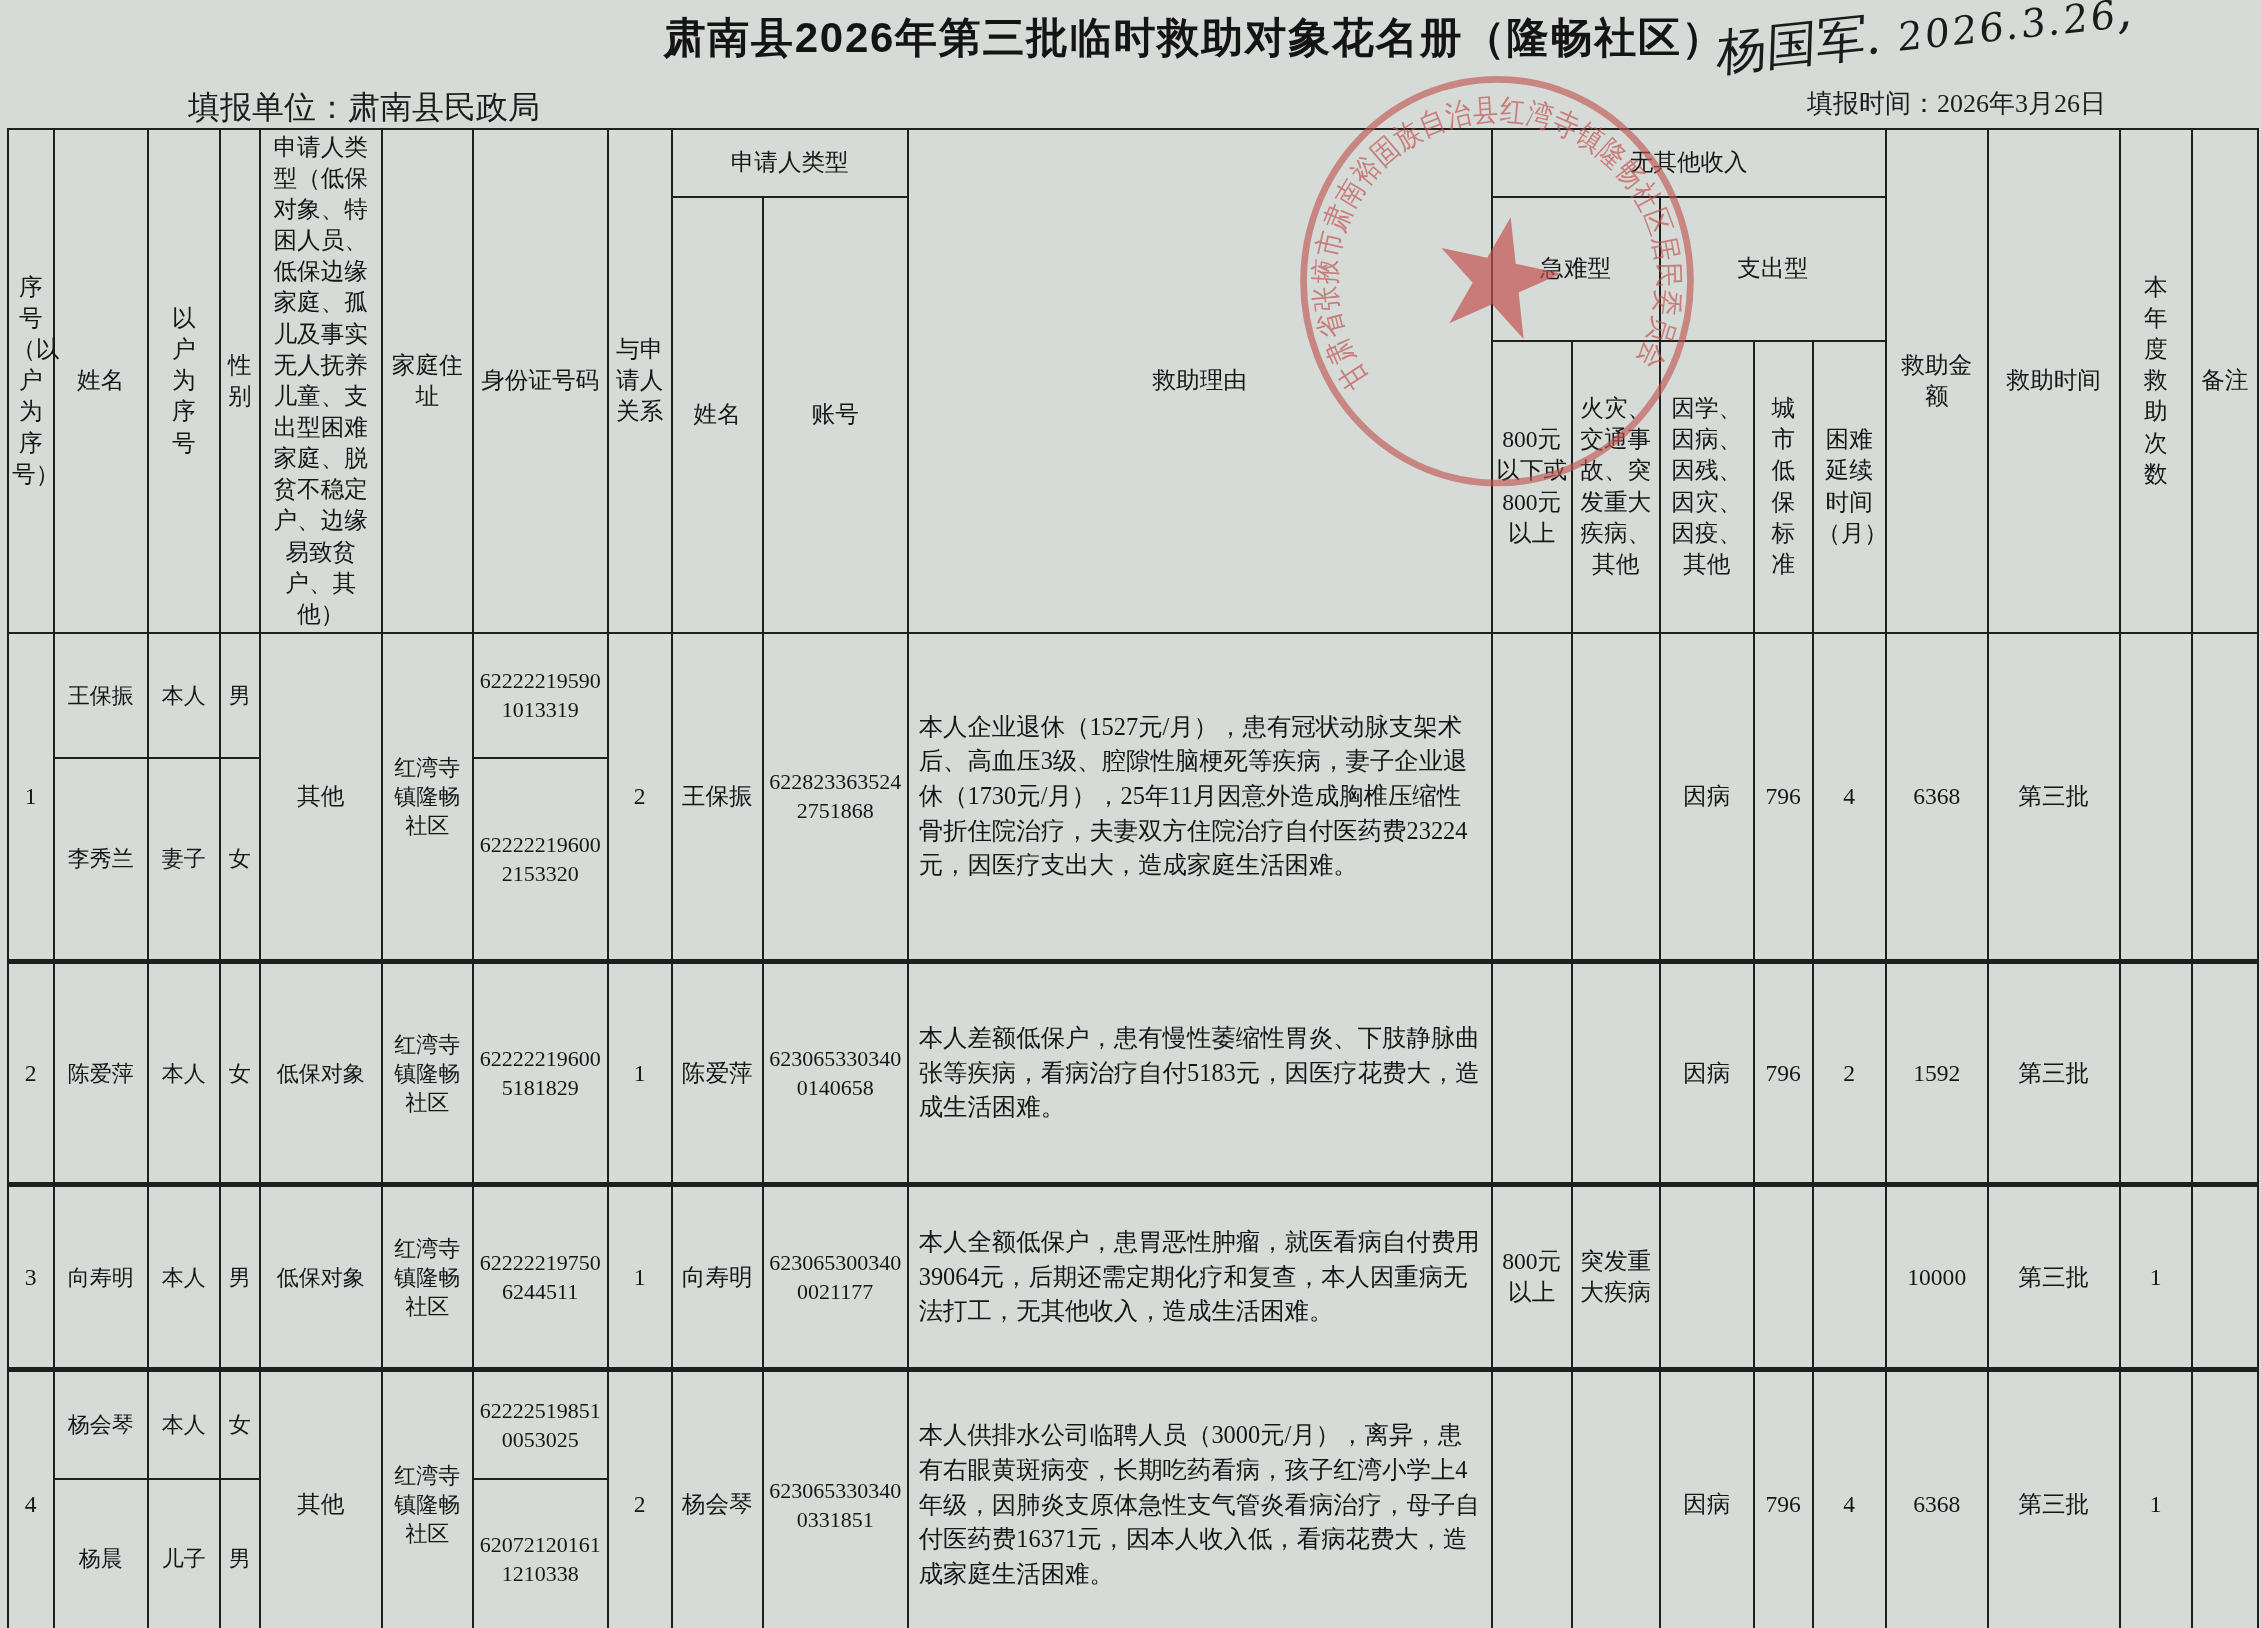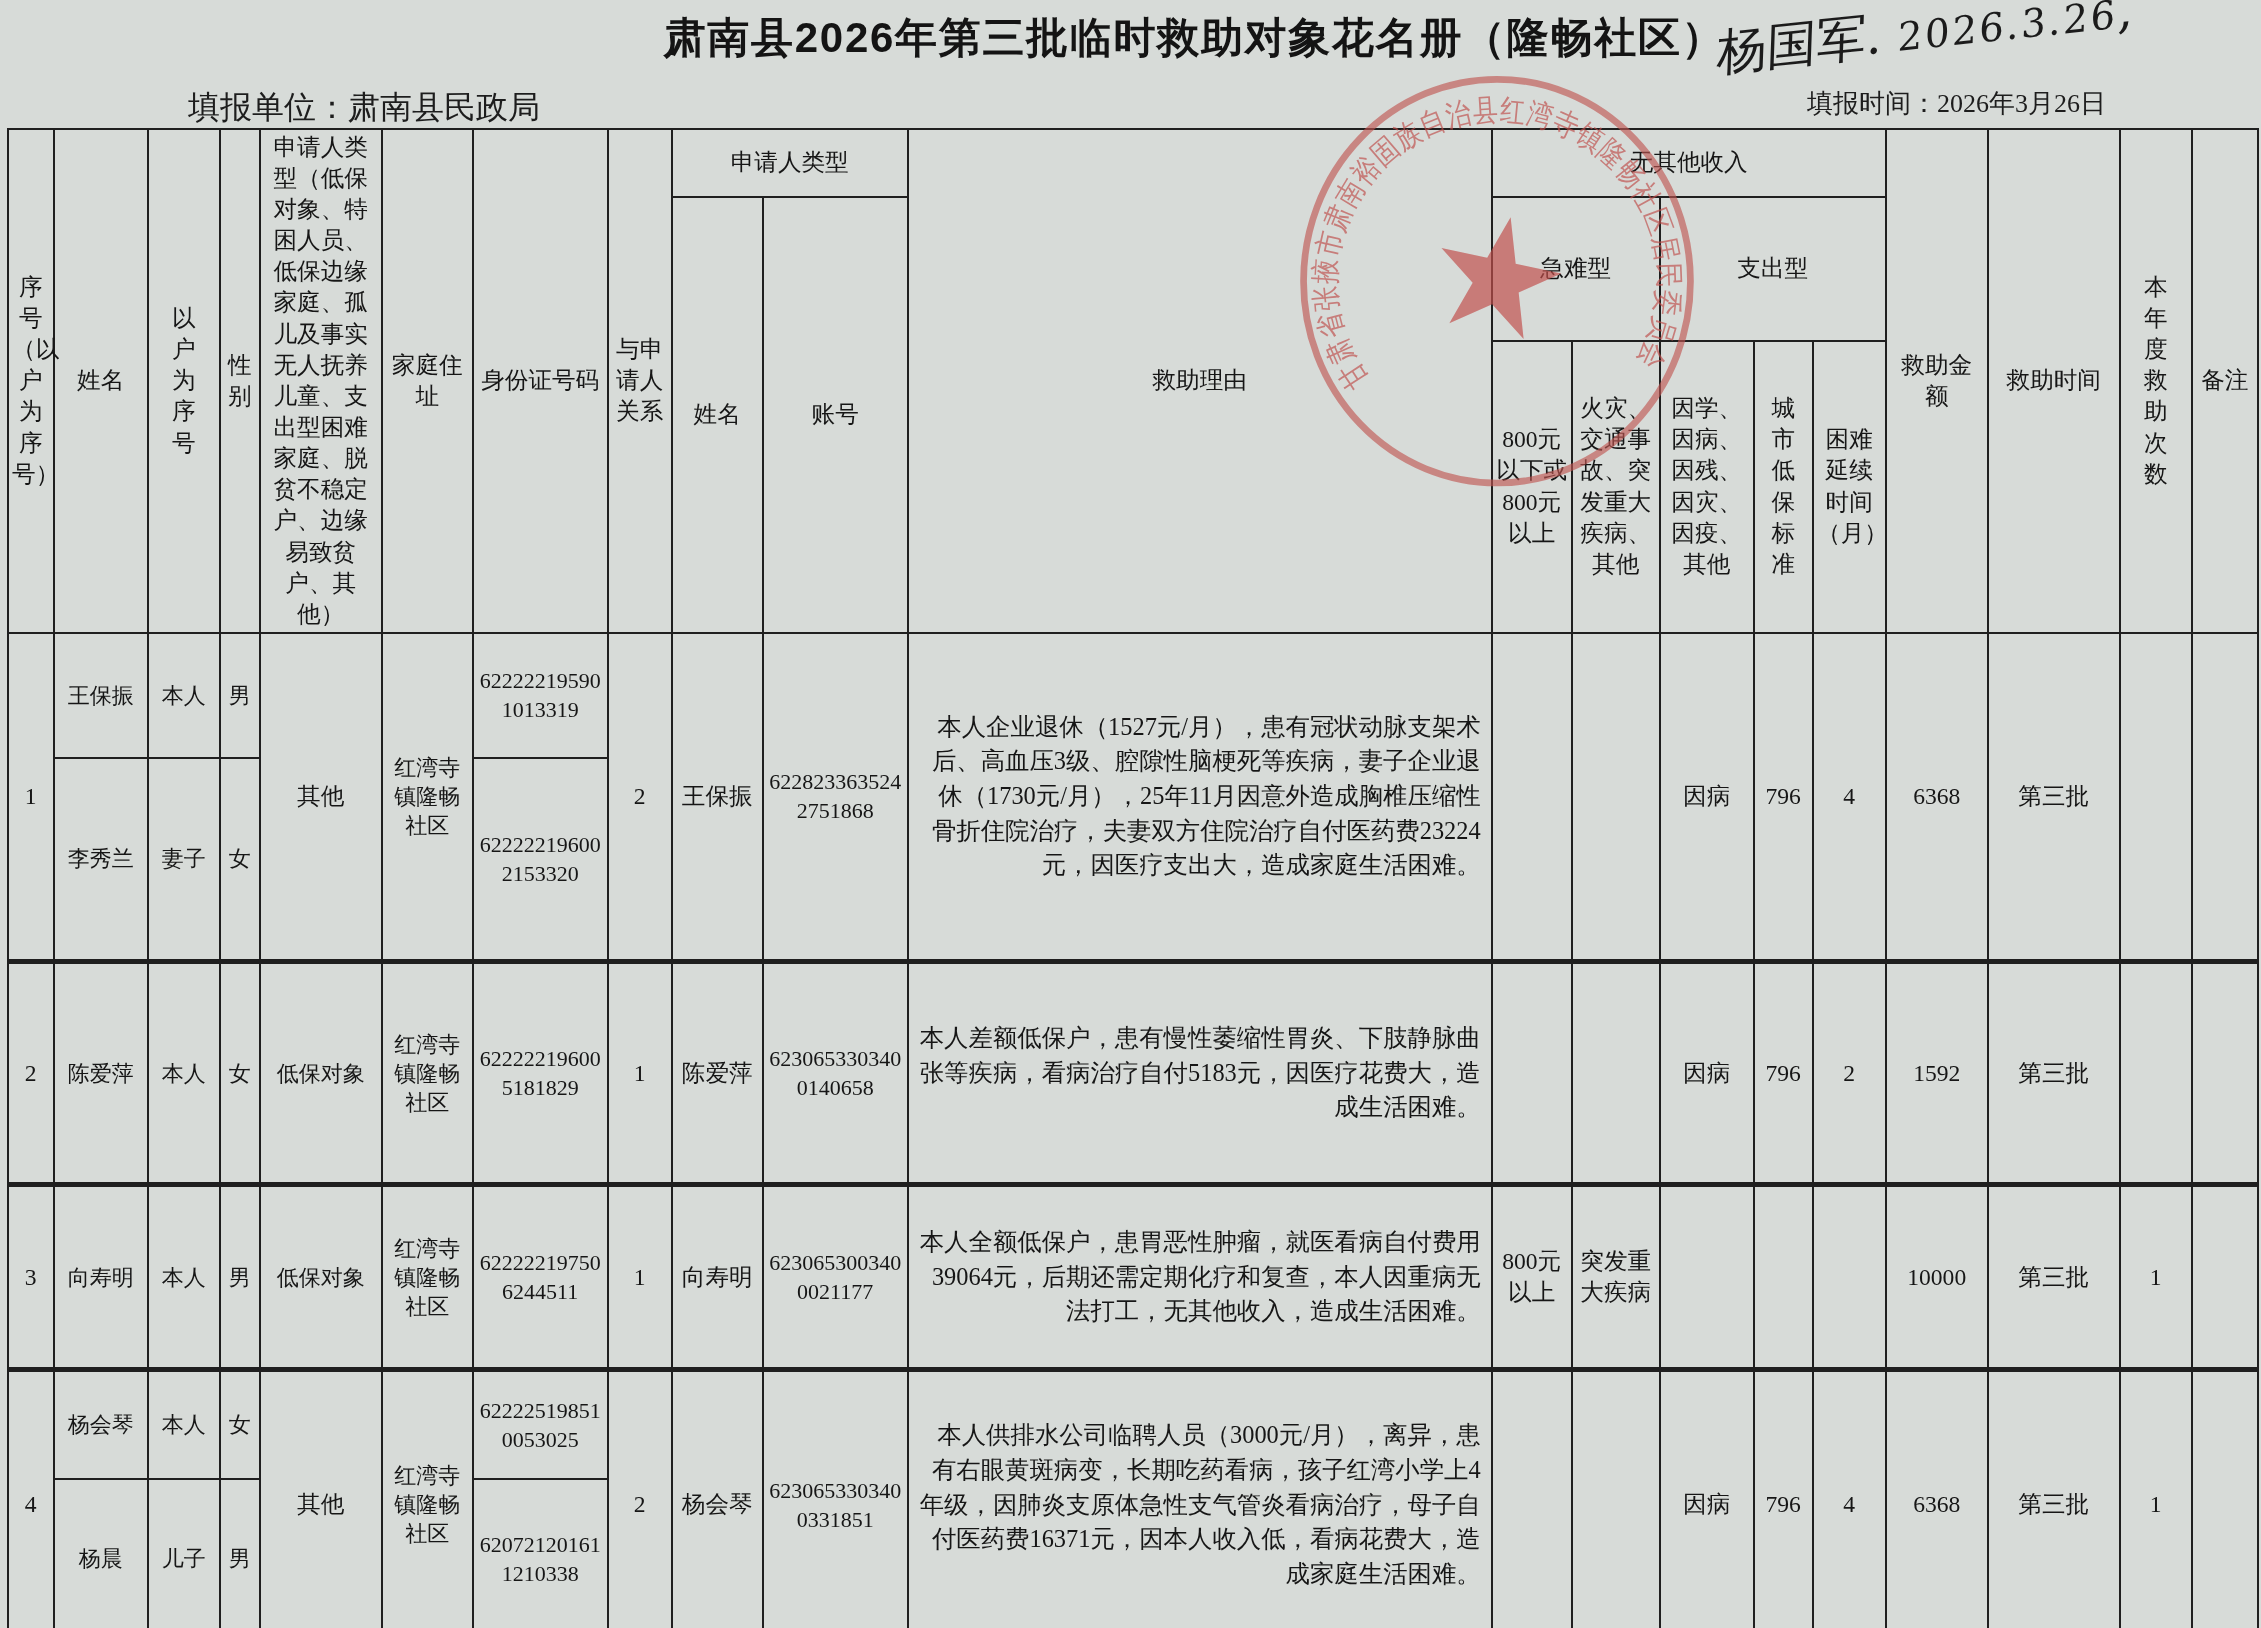--- a/index.html
+++ b/index.html
@@ -24,21 +24,21 @@
   }
   .signature .date{font-size:39px;letter-spacing:2.5px;}
   table{
     position:absolute;left:6.7px;top:128px;width:2249px;
     border-collapse:collapse;table-layout:fixed;background:transparent;
   }
   td,th{
     border:2.5px solid #1f1f1f;font-weight:normal;text-align:center;vertical-align:middle;
     font-size:23.6px;line-height:1.32;padding:1.7px 3.4px;word-break:break-all;color:#161616;
   }
-  .reason{text-align:right;font-size:24.4px;line-height:1.42;padding:5px 10px;}
+  .reason{text-align:left;font-size:24.4px;line-height:1.42;padding:5px 10px;}
   .fs26{font-size:22px;}
   .vpad{padding:1.7px 14.3px;}   
   .vpad2{padding:1.7px 10px;text-align:center;}
   tr.sep td{border-top-width:5px;}
   .seal{position:absolute;left:1280px;top:64px;width:434px;height:441px;z-index:5;opacity:.85;pointer-events:none;}
 </style>
 </head>
 <body>
 
 <div class="title">肃南县2026年第三批临时救助对象花名册（隆畅社区）</div>

